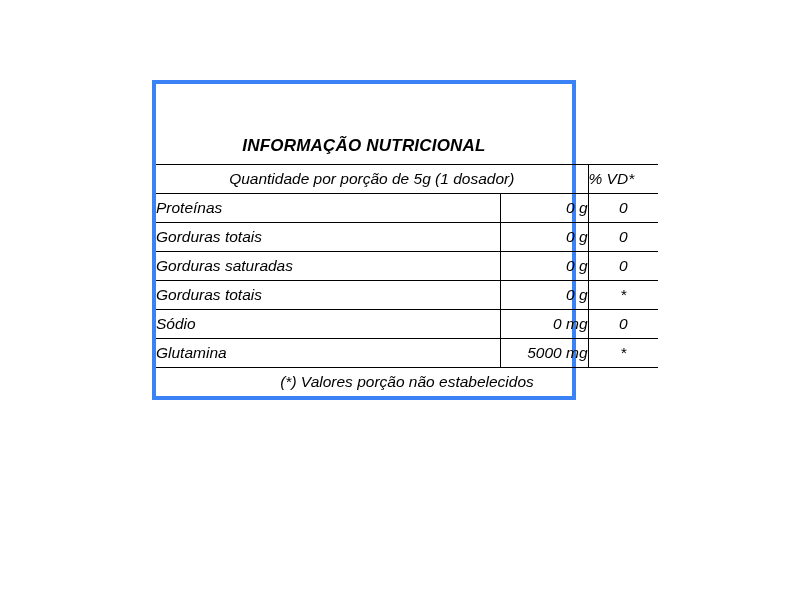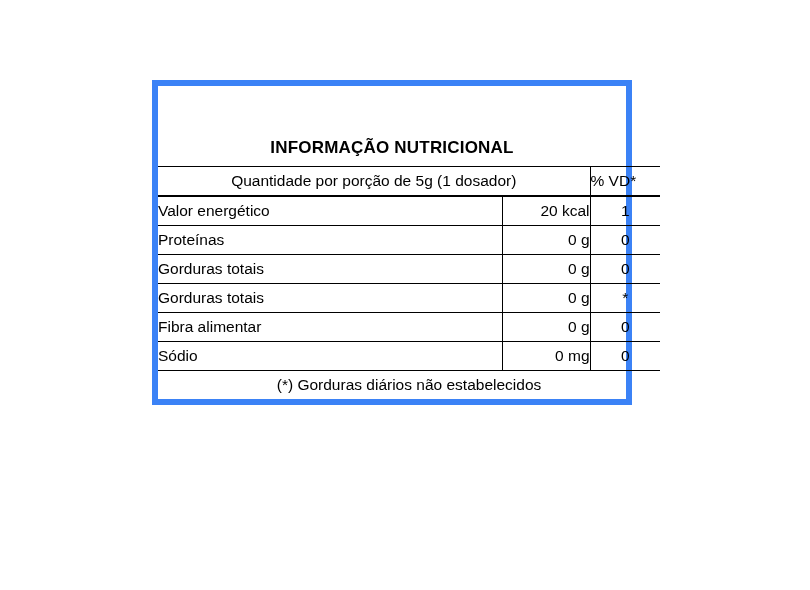--- a/index.html
+++ b/index.html
@@ -13,24 +13,25 @@
     font-family: "Liberation Sans", sans-serif;
     color: #000000;
     position: relative;
     overflow: hidden;
   }
 
   .label-wrap {
     position: absolute;
     left: 152px;
     top: 80px;
-    width: 480px;
-    border: 6px solid #3b82f6;
+    width: 424px;
+    border: 4px solid #3b82f6;
     box-sizing: border-box;
     background: #ffffff;
+    font-style: italic;
   }
 
   .top-pad {
     height: 52px;
   }
 
   .nut-title {
     text-align: center;
     font-size: 17px;
     font-weight: bold;
@@ -110,49 +111,49 @@
       <col class="col-name">
       <col class="col-qty">
       <col class="col-vd">
     </colgroup>
     <tbody>
       <tr class="rule-top">
         <td class="hdr-portion" colspan="2">Quantidade por porção de 5g (1 dosador)</td>
         <td class="hdr-vd">% VD*</td>
       </tr>
 
-      <tr class="rule-top thick-rule">
-        <td class="cell-name">Valor energético</td>
-        <td class="cell-qty">20 kcal</td>
-        <td class="cell-vd">1</td>
-      </tr>
       <tr class="rule-top">
         <td class="cell-name">Proteínas</td>
         <td class="cell-qty">0 g</td>
         <td class="cell-vd">0</td>
       </tr>
       <tr class="rule-top">
         <td class="cell-name">Gorduras totais</td>
         <td class="cell-qty">0 g</td>
         <td class="cell-vd">0</td>
       </tr>
       <tr class="rule-top">
+        <td class="cell-name">Gorduras saturadas</td>
+        <td class="cell-qty">0 g</td>
+        <td class="cell-vd">0</td>
+      </tr>
+      <tr class="rule-top">
         <td class="cell-name">Gorduras totais</td>
         <td class="cell-qty">0 g</td>
         <td class="cell-vd">*</td>
-      </tr>
-      <tr class="rule-top">
-        <td class="cell-name">Fibra alimentar</td>
-        <td class="cell-qty">0 g</td>
-        <td class="cell-vd">0</td>
       </tr>
       <tr class="rule-top">
         <td class="cell-name">Sódio</td>
         <td class="cell-qty">0 mg</td>
         <td class="cell-vd">0</td>
       </tr>
+      <tr class="rule-top">
+        <td class="cell-name">Glutamina</td>
+        <td class="cell-qty">5000 mg</td>
+        <td class="cell-vd">*</td>
+      </tr>
 
       <tr class="footnote rule-top">
-        <td colspan="3">(*) Gorduras diários não estabelecidos</td>
+        <td colspan="3">(*) Valores porção não estabelecidos</td>
       </tr>
     </tbody>
   </table>
 </div>
 
 </body></html>

